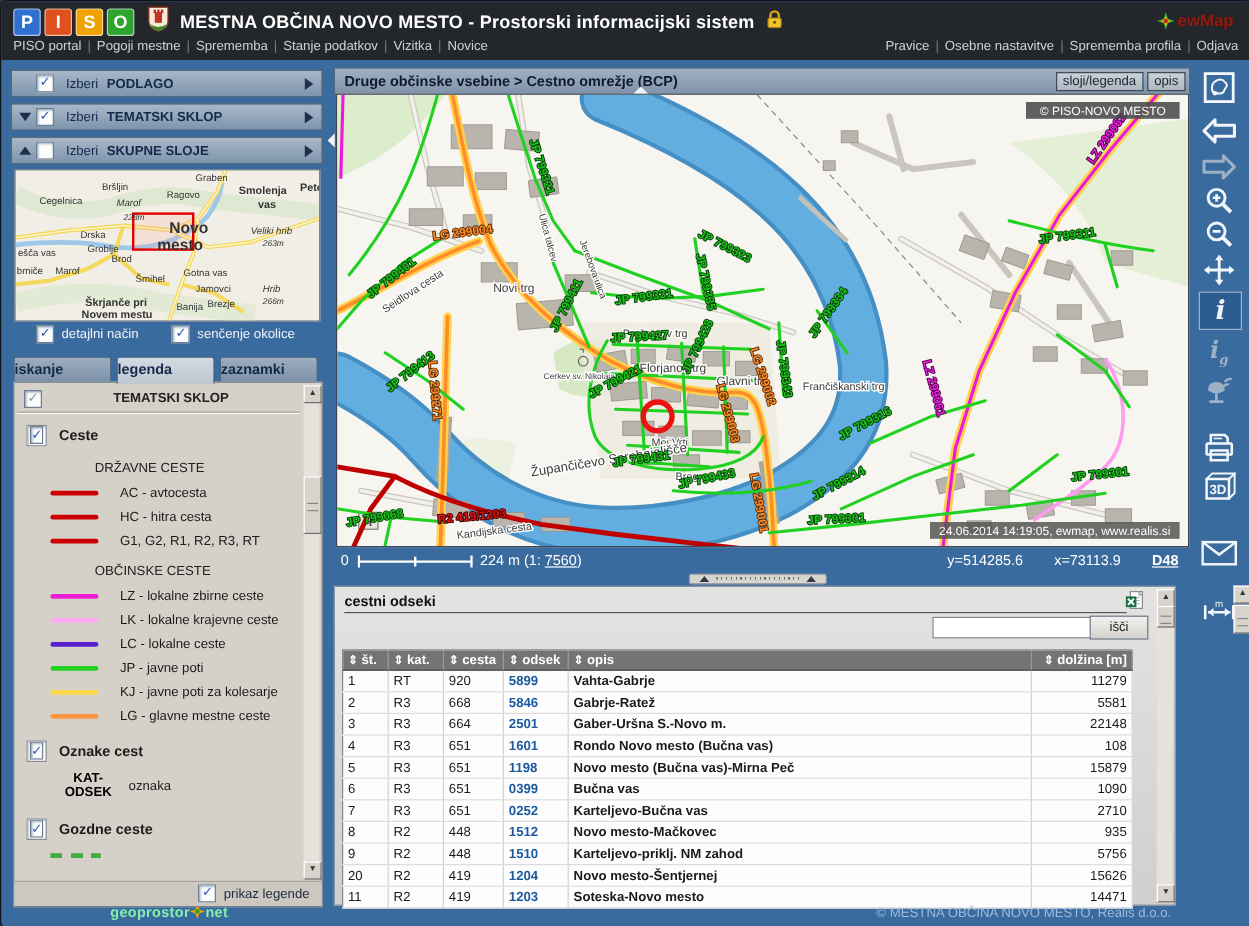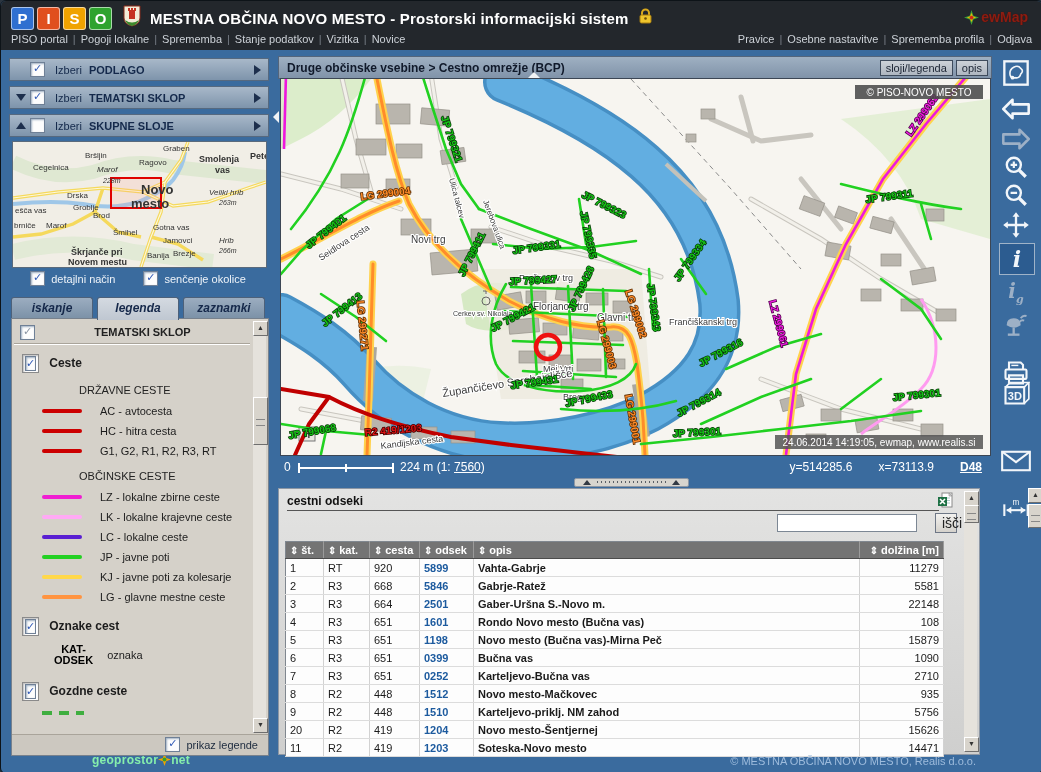--- a/index.html
+++ b/index.html
@@ -26,21 +26,21 @@
   .tri-spacer{width:10px;margin:0 4px 0 6px;}
   .acc .acc-label{margin-left:10px;}
   .acc b{margin-left:4px;}
   .acc .tri-r{position:absolute;right:7px;width:0;height:0;border-top:5px solid transparent;border-bottom:5px solid transparent;border-left:7px solid #1d2f4d;}
   .cb{width:13px;height:13px;background:#fdfdfd;border:1px solid #6f8096;box-shadow:inset 1px 1px 2px #9fb0c2;font:bold 11px/12px "DejaVu Sans",sans-serif;color:#2f58b5;text-align:center;cursor:pointer;flex:none;}
   .cb.gray{color:#8a94a2;}
   .minimap{position:absolute;left:11px;top:140px;width:253px;height:125px;border:1px solid #5a6a7c;background:#f2efe8;overflow:hidden;}
   .opt-row{position:absolute;left:8px;top:270px;width:258px;display:flex;gap:28px;justify-content:center;color:#eef3f9;font-size:11px;}
   .opt{display:flex;align-items:center;gap:6px;}
   
-  .tab{position:absolute;top:296px;height:20px;width:80px;background:linear-gradient(#9cadc0,#7c92a8);border:1px solid #4d617a;border-bottom:none;border-radius:3px 3px 0 0;color:#15284a;font-weight:bold;font-size:12px;text-align:center;line-height:20px;cursor:pointer;font-style:italic;}
+  .tab{position:absolute;top:296px;height:20px;width:80px;background:linear-gradient(#9cadc0,#7c92a8);border:1px solid #4d617a;border-bottom:none;border-radius:3px 3px 0 0;color:#15284a;font-weight:bold;font-size:12px;line-height:20px;cursor:pointer;}
   .tab.active{background:linear-gradient(#d4dae1,#bfc7d1);height:22px;z-index:3;}
   
   .legend{position:absolute;left:10px;top:317px;width:256px;height:436px;background:#d5d1c9;border:1px solid #77818d;z-index:2;}
   .legend-scroll{position:absolute;left:2px;top:2px;right:18px;bottom:22px;overflow:hidden;}
   .lg-head{display:flex;align-items:center;height:22px;border-bottom:1px solid #a9a49a;box-shadow:0 1px 0 #fff;padding-left:6px;}
   .lg-head .t{flex:1;text-align:center;font-weight:bold;font-size:11px;color:#222;}
   .lg-row{display:flex;align-items:center;font-size:11px;color:#1c1c1c;height:20px;}
   .lg-check{height:24px;margin-top:7px;}
   .lg-check .cbwrap{border:1px solid #8a8a8a;background:#fff;box-shadow:inset 1px 1px 2px #bbb;padding:2px;margin:0 10px 0 8px;}
   .lg-check b{font-size:12px;}
@@ -75,21 +75,21 @@
   .coords a{color:#fff;font-weight:bold;}
   .splitter{position:absolute;left:573px;top:477px;width:113px;height:7px;background:#d8d5ce;border:1px solid #8d97a4;border-radius:2px;}
   .splitter .dots{position:absolute;left:22px;right:22px;top:2px;height:2px;background:repeating-linear-gradient(90deg,#5a5f66 0 1px,transparent 1px 4px);}
   .splitter .t{position:absolute;top:1px;width:0;height:0;border-left:4px solid transparent;border-right:4px solid transparent;border-bottom:5px solid #333a44;}
   
   .results{position:absolute;left:277px;top:487px;width:700px;height:265px;background:linear-gradient(#e3e3e2,#cfcfce);border:1px solid #8d97a4;}
   .res-title{position:absolute;left:8px;top:5px;font-weight:bold;font-size:12px;color:#111;}
   .res-rule{position:absolute;left:8px;top:21px;right:40px;border-bottom:1px solid #555;}
   .xls{position:absolute;right:26px;top:3px;cursor:pointer;}
   .res-search{position:absolute;right:62px;top:25px;width:132px;height:16px;border:1px solid #7c8794;background:#fff;font-size:11px;padding:0 3px;}
-  .res-go{position:absolute;right:22px;top:24px;height:20px;width:22px;background:linear-gradient(#f2f1ef,#d5d2cc);border:1px solid #6e7786;font-size:14px;color:#222;cursor:pointer;}
+  .res-go{position:absolute;right:22px;top:24px;height:20px;width:49px;background:linear-gradient(#f2f1ef,#d5d2cc);border:1px solid #6e7786;font-size:11px;color:#222;cursor:pointer;}
   table.res{position:absolute;left:6px;top:52px;border-collapse:collapse;border:1px solid #808archive;border:1px solid #80878f;background:#fff;}
   table.res th{background:#747474;color:#fff;font-size:11px;font-weight:bold;text-align:left;padding:2px 4px;border-right:1px solid #9b9b9b;border-bottom:1px solid #4c4c4c;white-space:nowrap;cursor:pointer;}
   table.res th:before{content:"⇕ ";font-size:10px;}
   table.res th.num{text-align:right;}
   table.res td{font-size:11px;color:#1a1a1a;padding:1px 4px;height:15px;border-right:1px solid #d2d2d2;border-bottom:1px solid #dcdcdc;background:#fdfdfd;white-space:nowrap;}
   table.res td.link{color:#1c5a9e;font-weight:bold;cursor:pointer;}
   table.res td.desc{font-weight:bold;}
   table.res td.num{text-align:right;}
   .foot{position:absolute;right:66px;top:754px;color:#9dbbdc;font-size:11px;}
   
@@ -132,21 +132,21 @@
     </div>
     <div class="ewmap">
       <svg width="15" height="15" viewBox="0 0 16 16">
           <path d="M8,0 L10,6 L16,8 L10,10 L8,16 L6,10 L0,8 L6,6 Z" fill="#3aa33a"></path>
           <path d="M8,3 L9.4,6.6 L13,8 L9.4,9.4 L8,13 L6.6,9.4 L3,8 L6.6,6.6 Z" fill="#e8b400"></path>
           <circle cx="8" cy="8" r="2" fill="#cc2a1a"></circle>
         </svg>
       <span class="ewmap-text">ewMap</span>
     </div>
     <div class="menubar">
-      <span class="menu-left" id="menu-left"><a href="#">PISO portal</a><span class="menu-sep">|</span><a href="#">Pogoji lokalne</a><span class="menu-sep">|</span><a href="#">Sprememba</a><span class="menu-sep">|</span><a href="#">Stanje podatkov</a><span class="menu-sep">|</span><a href="#">Vizitka</a><span class="menu-sep">|</span><a href="#">Novice</a></span>
+      <span class="menu-left" id="menu-left"><a href="#">PISO portal</a><span class="menu-sep">|</span><a href="#">Pogoji mestne</a><span class="menu-sep">|</span><a href="#">Sprememba</a><span class="menu-sep">|</span><a href="#">Stanje podatkov</a><span class="menu-sep">|</span><a href="#">Vizitka</a><span class="menu-sep">|</span><a href="#">Novice</a></span>
       <span class="menu-right" id="menu-right"><a href="#">Pravice</a><span class="menu-sep">|</span><a href="#">Osebne nastavitve</a><span class="menu-sep">|</span><a href="#">Sprememba profila</a><span class="menu-sep">|</span><a href="#">Odjava</a></span>
     </div>
   </div>
 
   <div class="acc" style="top:57px">
     <span class="tri-spacer"></span>
     <span class="cb">✓</span>
     <span class="acc-label"><span>Izberi</span> <b>PODLAGO</b></span>
     <span class="tri-r"></span>
   </div>
@@ -740,21 +740,21 @@
       </svg>
   </div>
   <div class="tool" style="top:356px">
     <svg width="28" height="26" viewBox="0 0 24 22">
         <path d="M6,8 V2 H16 L18,4 V8" fill="none" stroke="#f2f6fa" stroke-width="1.8"></path>
         <rect x="3" y="8" width="18" height="8" rx="1" fill="none" stroke="#f2f6fa" stroke-width="1.8"></rect>
         <path d="M6,13 H18 V20 H6 Z" fill="none" stroke="#f2f6fa" stroke-width="1.8"></path>
         <line x1="8" y1="4.5" x2="14" y2="4.5" stroke="#f2f6fa" stroke-width="1.2"></line>
       </svg>
   </div>
-  <div class="tool" style="top:376px">
+  <div class="tool" style="top:388px">
     <svg width="28" height="28" viewBox="0 0 24 24">
         <path d="M3,7 L19,7 L19,21 L3,21 Z" fill="none" stroke="#f2f6fa" stroke-width="1.8"></path>
         <path d="M3,7 L7,3 L23,3 L19,7 M23,3 L23,17 L19,21" fill="none" stroke="#f2f6fa" stroke-width="1.4"></path>
         <text x="5" y="18" font-size="9.5" font-weight="bold" fill="#f2f6fa" font-family="Liberation Sans,sans-serif">3D</text>
       </svg>
   </div>
   <div class="tool" style="top:444px">
     <svg width="30" height="22" viewBox="0 0 26 18">
         <rect x="1" y="1" width="24" height="16" fill="none" stroke="#f2f6fa" stroke-width="1.8"></rect>
         <path d="M1,1 L13,10 L25,1" fill="none" stroke="#f2f6fa" stroke-width="1.8"></path>

